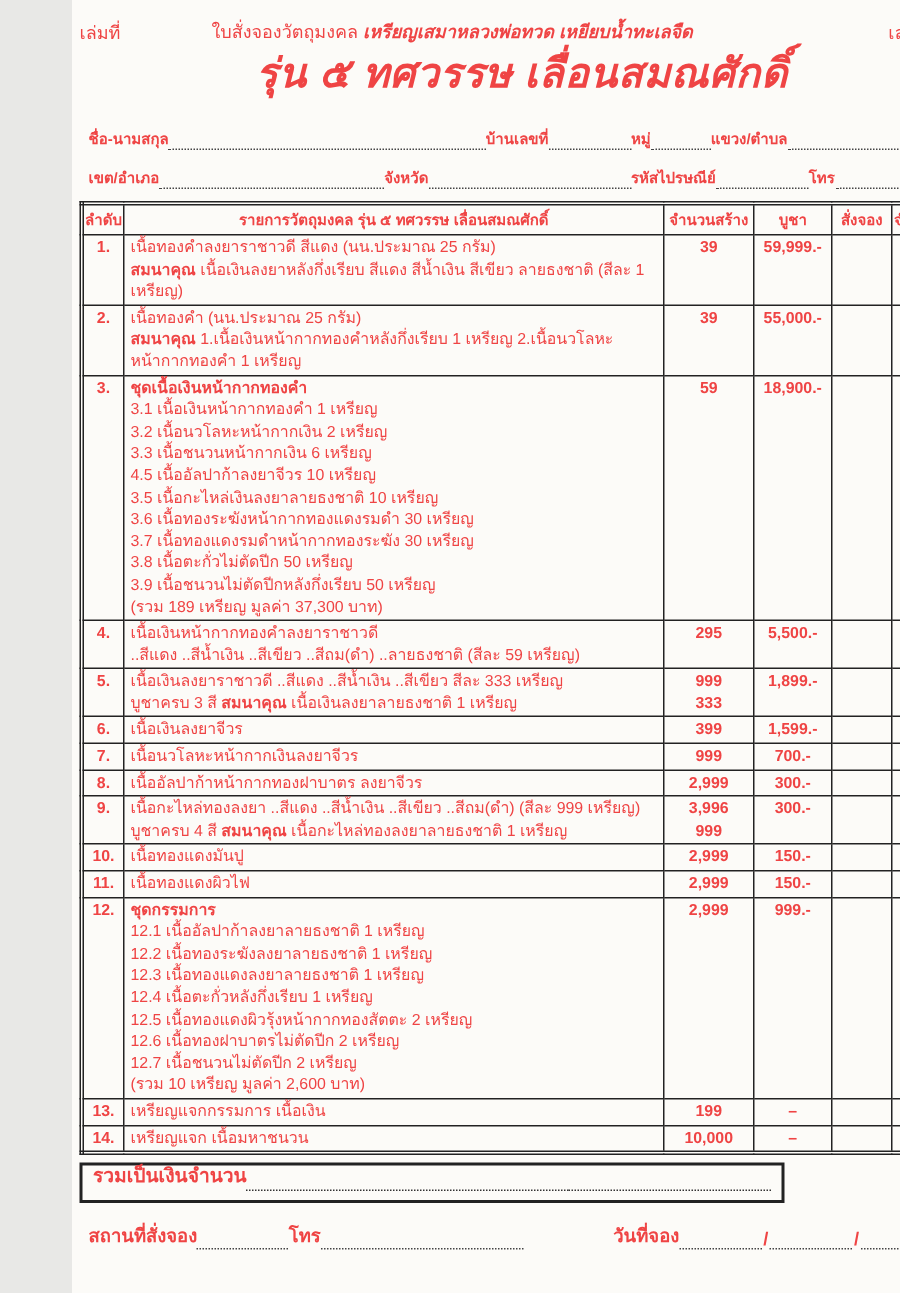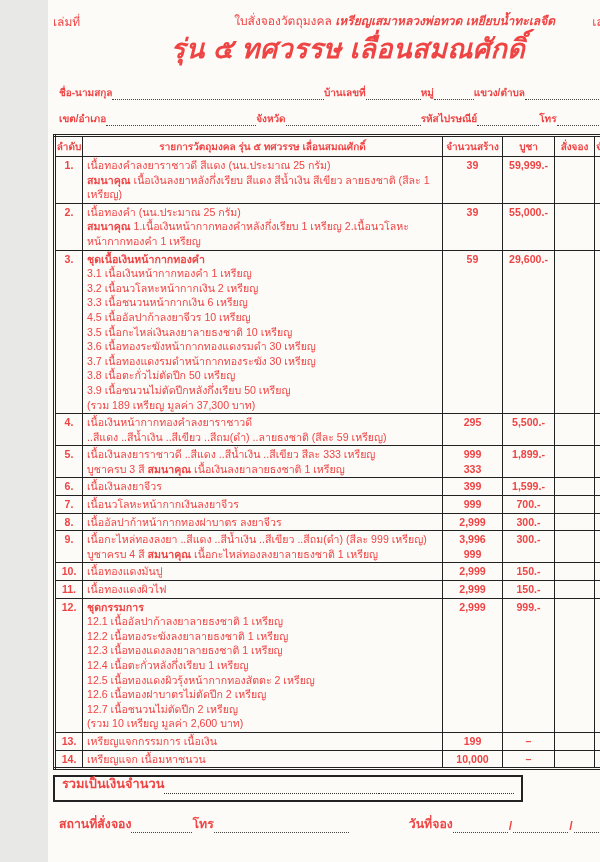--- a/index.html
+++ b/index.html
@@ -6,21 +6,21 @@
   html,body { background:#e8e8e6; }
   .page {
     width:600px; height:862px; background:#fcfbf8; color:#ef4444;
     font-family:"Liberation Sans", sans-serif;
     padding:8px 5px 4px 5px; overflow:hidden; position:relative;margin-left:48px;
   }
   
   .top-line { display:flex; align-items:flex-start; font-size:12px; }
   .top-line .side { width:88px; padding-top:4px; }
   .top-line .side.right { text-align:center; padding-left:14px; }
-  .top-line .mid { flex:1; text-align:right; padding-top:3px; white-space:nowrap; }
+  .top-line .mid { flex:1; text-align:left; padding-top:3px; white-space:nowrap; }
   .mid .it { font-style:italic; font-weight:600; }
   .series-title {
     text-align:center; font-size:27px; font-weight:800; font-style:italic;
     letter-spacing:.5px; margin-top:1px; line-height:34px;
   }
   
   .cust { margin-top:13px; padding:0 6px; }
   .cust-line { display:flex; align-items:flex-end; font-size:10px; font-weight:700; height:21px; }
   .cust-line + .cust-line { margin-top:5px; }
   .dots { border-bottom:1.2px dotted #444; height:13px; display:inline-block; }
@@ -148,21 +148,21 @@
             <div class="dline">3.5 เนื้อกะไหล่เงินลงยาลายธงชาติ 10 เหรียญ</div>
             <div class="dline">3.6 เนื้อทองระฆังหน้ากากทองแดงรมดำ 30 เหรียญ</div>
             <div class="dline">3.7 เนื้อทองแดงรมดำหน้ากากทองระฆัง 30 เหรียญ</div>
             <div class="dline">3.8 เนื้อตะกั่วไม่ตัดปีก 50 เหรียญ</div>
             <div class="dline">3.9 เนื้อชนวนไม่ตัดปีกหลังกึ่งเรียบ 50 เหรียญ</div>
             <div class="dline">(รวม 189 เหรียญ มูลค่า 37,300 บาท)</div>
           </td>
           <td class="qty">
             <div>59</div>
           </td>
-          <td class="price">29,600.-</td>
+          <td class="price">18,900.-</td>
           <td class="order-cell"></td>
           <td class="amount-cell"></td>
         </tr>
         <tr>
           <td class="no">4.</td>
           <td class="desc">
             <div class="dline">เนื้อเงินหน้ากากทองคำลงยาราชาวดี</div>
             <div class="dline">..สีแดง ..สีน้ำเงิน ..สีเขียว ..สีถม(ดำ) ..ลายธงชาติ (สีละ 59 เหรียญ)</div>
           </td>
           <td class="qty">

